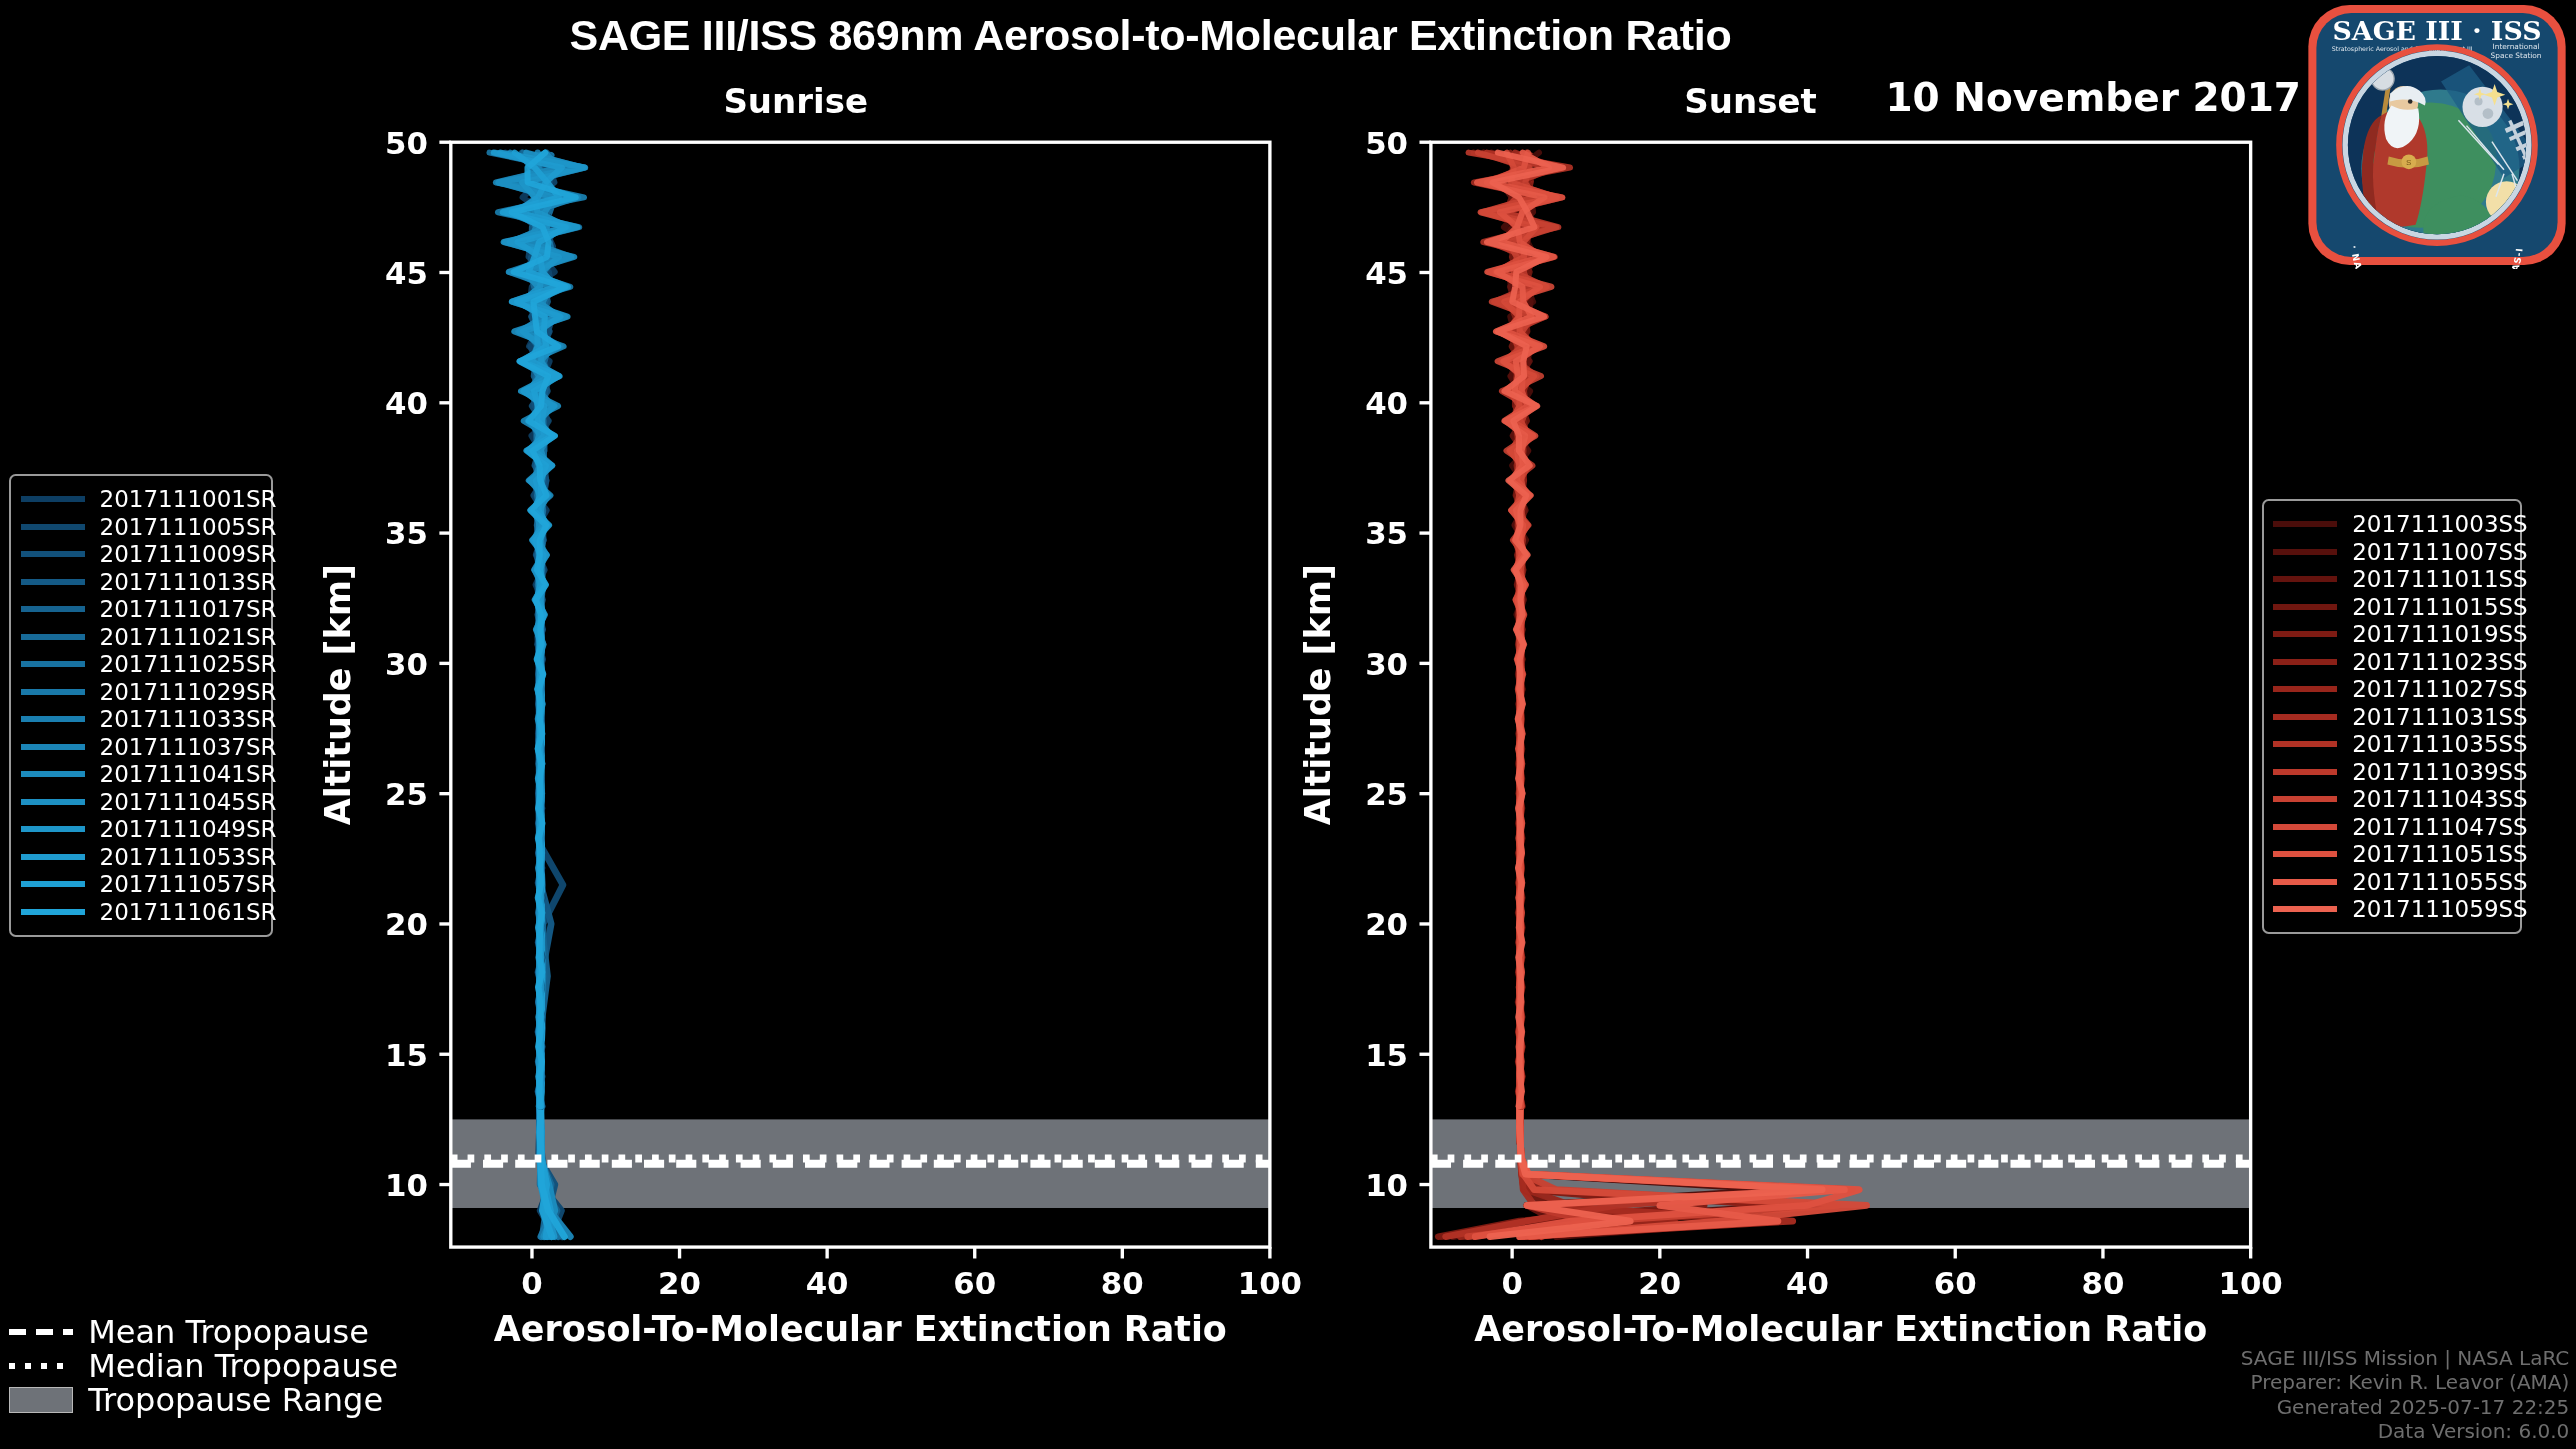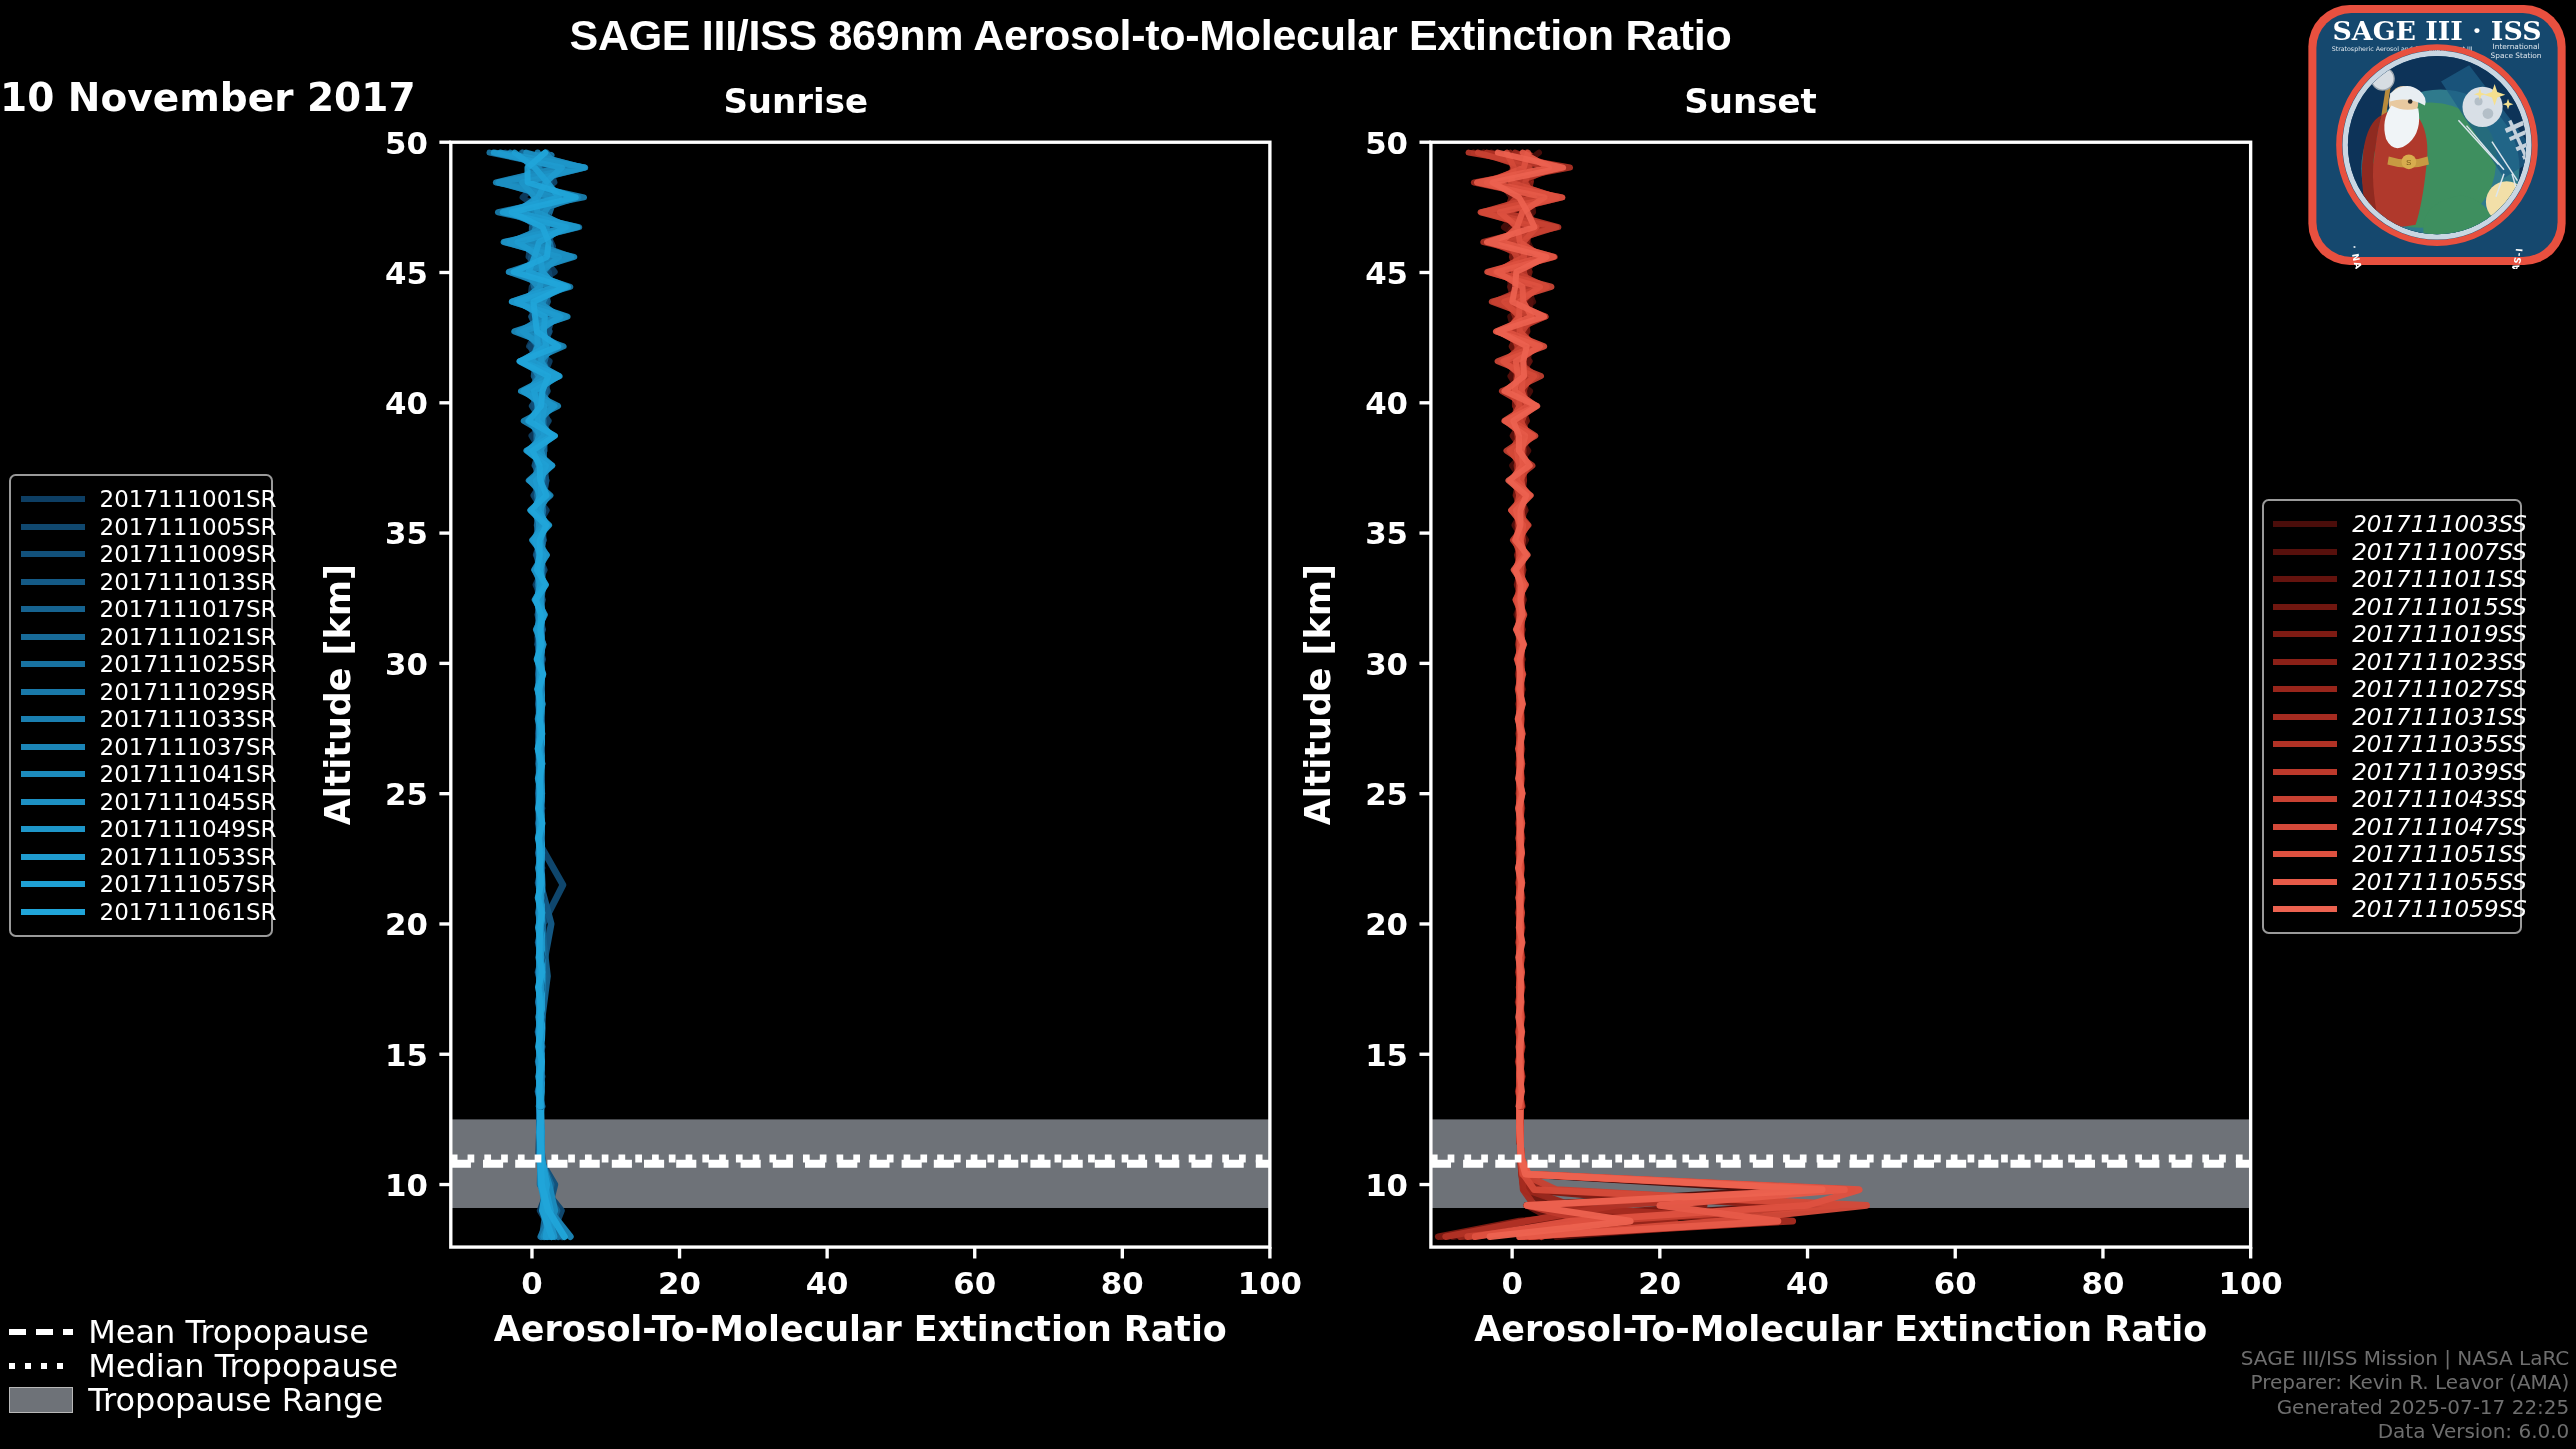--- a/index.html
+++ b/index.html
@@ -19,21 +19,21 @@
     text-align: center;
     color: #fff;
     font-family: Liberation Sans, sans-serif;
     font-weight: bold;
     font-size: 43px;
     letter-spacing: -0.3px;
     white-space: nowrap;
   }
   #sub-title {
     left: 0; top: 75px; width: 2301px;
-    text-align: left;
+    text-align: right;
     color: #fff;
     font-weight: bold;
     font-size: 39px;
     white-space: nowrap;
   }
   .panel-title {
     color: #fff; font-weight: bold; font-size: 34px;
     white-space: nowrap; text-align: center;
   }
   #title-sunrise { left: 627px; top: 81px; width: 241px; text-align: right; }
@@ -52,21 +52,21 @@
   .legend-swatch-line {
     width: 64px; height: 6px; margin-right: 14.8px; flex: none;
   }
   .legend-swatch-wrap { width:64px; height:16px; margin-right:14.8px; flex:none;
     display:flex; align-items:center; }
   .legend-label {
     color:#fff; font-size: 23px; white-space: nowrap;
     font-family: "DejaVu Sans", sans-serif;
   }
   #legend-sunrise { left: 9.4px; top: 474px; width: 264px; }
-  #legend-sunset  { left: 2262px; top: 499px; width: 260px; font-style: italic; }
+  #legend-sunset  { left: 2262px; top: 499px; width: 260px; }
   #legend-trop    { left: 9.4px; top: 1315px; width: 288px; border:none; padding:0; }
   #legend-trop .legend-row { height: 34px; }
   #legend-trop .legend-label { font-size: 32px; }
 
   .dash-sample {
     width: 64px; height: 6.7px;
     background: repeating-linear-gradient(to right,#fff 0 17.4px, transparent 17.4px 27px);
   }
   .dot-sample {
     width: 64px; height: 6.7px;

